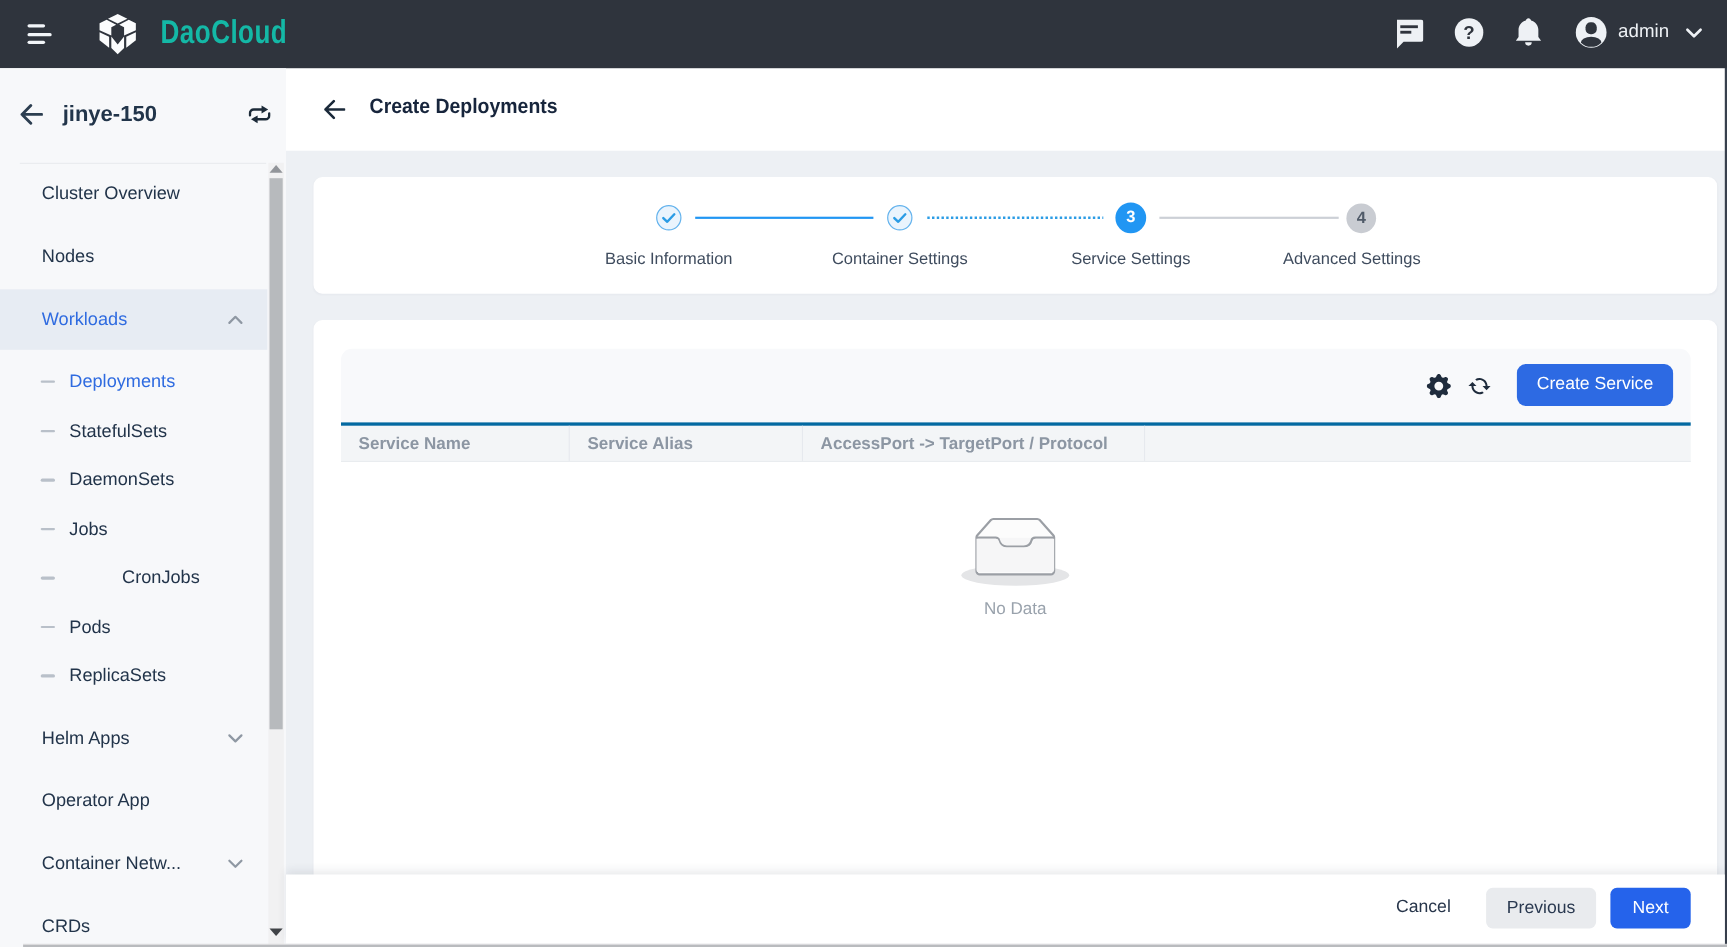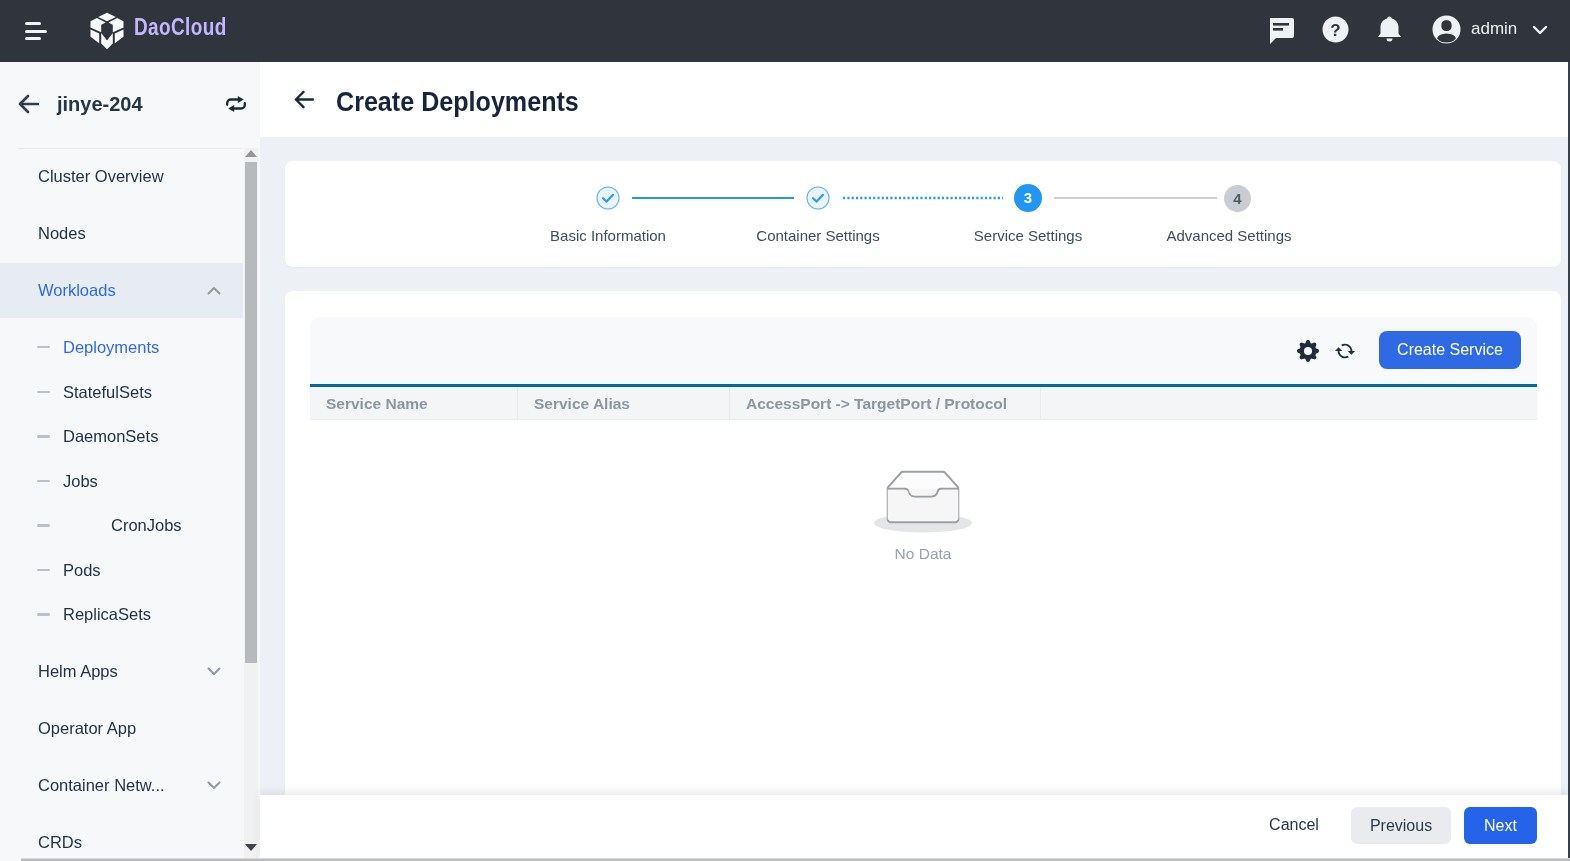--- a/index.html
+++ b/index.html
@@ -3,40 +3,40 @@
 <meta charset="utf-8">
 <style>
   * { margin:0; padding:0; box-sizing:border-box; }
   html,body { width:1570px; height:861px; overflow:hidden; }
   body { font-family:"Liberation Sans", sans-serif; position:relative; background:#edf0f4; }
   .abs { position:absolute; }
 
   
   #topbar { left:0; top:0; width:1570px; height:62px; background:#2f343d; }
   .hline { position:absolute; background:#f2f5f9; border-radius:2px; height:3.4px; }
-  #logotext { left:134px; top:13px; font-size:24px; font-weight:bold; color:#c4b5fd; letter-spacing:0.5px; }
+  #logotext { left:146px; top:13px; font-size:30px; font-weight:bold; color:#14b8a6; letter-spacing:0.5px; }
   #admin { left:1471px; top:19px; font-size:17px; color:#eef1f5; }
 
   
   #sidebar { left:0; top:62px; width:260px; height:799px; background:#f7f8fa; }
   #sbtitle { left:57px; top:30.5px; font-size:20px; font-weight:600; color:#22354a; }
   #sbdivider { left:18px; top:86px; width:224px; height:1px; background:#e8eaee; }
   .sbitem { position:absolute; left:38px; font-size:16.5px; color:#22344a; font-weight:500; white-space:nowrap; }
   .sbsub { position:absolute; left:63px; font-size:16.5px; color:#22344a; font-weight:500; white-space:nowrap; }
   .dash { position:absolute; left:37px; width:13px; height:2.6px; border-radius:2px; background:#b9c0c9; }
   .blue { color:#2f6be0 !important; }
   #wl-hl { left:0px; top:201px; width:243px; height:55px; background:#e7ecf3; }
 
   
   #sb-track { left:244px; top:86px; width:14px; height:713px; background:#f1f1f2; }
   #sb-thumb { left:245px; top:100px; width:12px; height:501px; background:#b7babd; border-radius:0px; }
 
   
   #main-white-top { left:260px; top:62px; width:1308px; height:75px; background:#ffffff; }
-  #main-title { left:336px; top:87px; font-size:27px; font-weight:600; color:#17253c; }
+  #main-title { left:336px; top:87px; font-size:19px; font-weight:600; color:#17253c; }
   #rightstrip { left:1568px; top:0px; width:2px; height:861px; background:#38404d; }
 
   .card { position:absolute; background:#fff; border-radius:8px; box-shadow:0 1px 2px rgba(30,40,60,0.03); }
   #card1 { left:285px; top:161px; width:1276px; height:106px; }
   #card2 { left:285px; top:291px; width:1276px; height:509px; border-bottom-left-radius:0; border-bottom-right-radius:0; }
   .stepline { position:absolute; top:197px; height:2.4px; }
   .steplabel { position:absolute; top:227px; width:220px; text-align:center; font-size:15px; color:#3f4c5e; font-weight:500; }
 
   
   #toolbar { left:310px; top:317px; width:1227px; height:67px; background:#f8f9fb; border-radius:10px 10px 0 0; }
@@ -108,21 +108,21 @@
 
   <svg class="abs" style="left:1532px; top:25px;" width="16" height="10" viewBox="0 0 16 10">
     <polyline points="2,2 8,8 14,2" fill="none" stroke="#eef1f5" stroke-width="2.4" stroke-linecap="round" stroke-linejoin="round"></polyline>
   </svg>
 </div>
 
 <div class="abs" id="sidebar">
   <svg class="abs" style="left:17px; top:32px;" width="22" height="20" viewBox="0 0 22 20">
     <path d="M11 2 L3 10 L11 18 M3 10 H21" fill="none" stroke="#2c3e50" stroke-width="2.6" stroke-linecap="round" stroke-linejoin="round"></path>
   </svg>
-  <div class="abs" id="sbtitle">jinye-204</div>
+  <div class="abs" id="sbtitle">jinye-150</div>
   <svg class="abs" style="left:226px; top:33px;" width="20" height="18" viewBox="0 0 20 18">
     <path d="M1.2,9.8 V8 a3.5,3.5 0 0 1 3.5,-3.5 H12" fill="none" stroke="#1c2a38" stroke-width="2.3" stroke-linecap="round"></path>
     <polygon points="11.8,0.9 11.8,8.1 17.8,4.5" fill="#1c2a38"></polygon>
     <path d="M18.8,8.2 V10 a3.5,3.5 0 0 1 -3.5,3.5 H8" fill="none" stroke="#1c2a38" stroke-width="2.3" stroke-linecap="round"></path>
     <polygon points="8.2,9.9 8.2,17.1 2.2,13.5" fill="#1c2a38"></polygon>
   </svg>
   <div class="abs" id="sbdivider"></div>
   <div class="abs" id="wl-hl"></div>
 
   <div class="sbitem" style="top:104.5px;">Cluster Overview</div>

